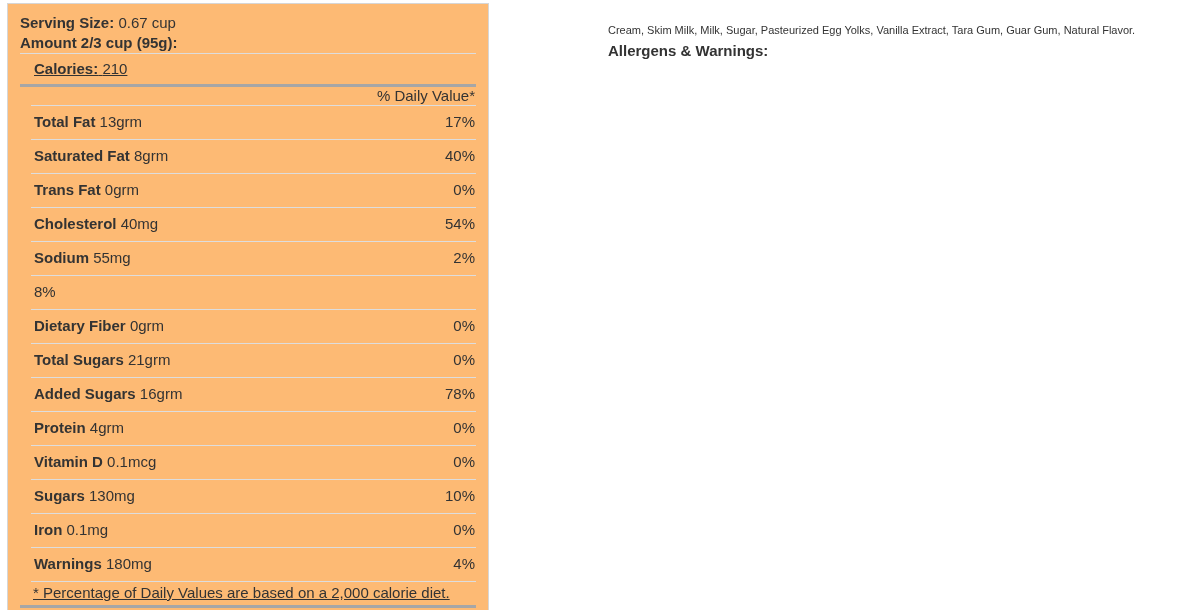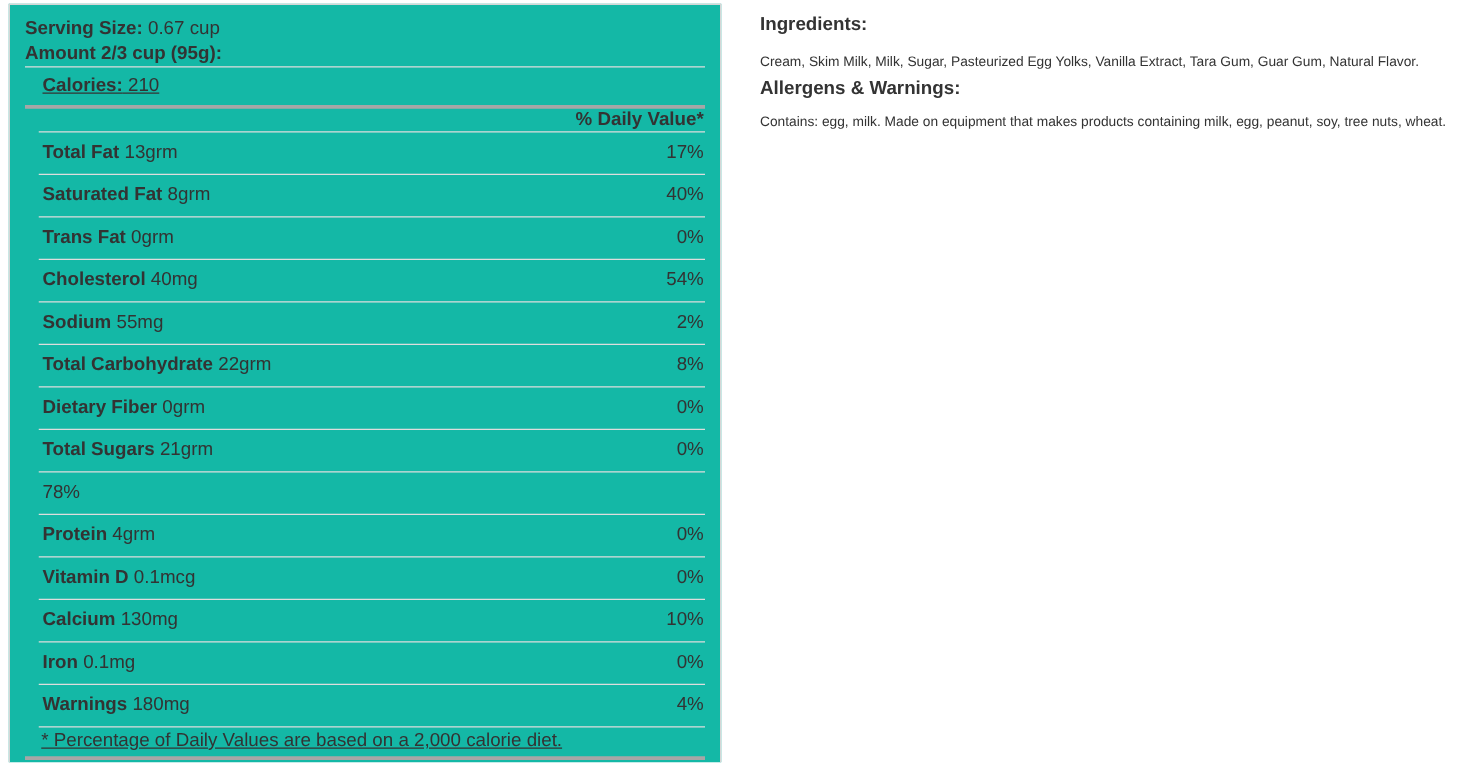--- a/index.html
+++ b/index.html
@@ -14,27 +14,27 @@
     font-size: 15px;
     -webkit-font-smoothing: antialiased;
   }
   .stage { position: relative; width: 1180px; height: 610px; }
 
   
   .nutrition-panel {
     position: absolute;
     left: 7px;
     top: 3px;
-    width: 570px;
+    width: 482px;
     height: 607px;
     box-sizing: border-box;
     border: 1px solid #d6d6d6;
     border-bottom: none;
     padding: 9px 12px 0 12px;
-    background: #14b8a6;
+    background: #fdba74;
   }
   .serving-line, .amount-line {
     line-height: 20px;
     white-space: nowrap;
   }
   .bold { font-weight: bold; }
   .hr-thin {
     border: none;
     border-top: 1px solid #dddddd;
     margin: 0;
@@ -47,21 +47,21 @@
   }
   .hr-thick {
     height: 3px;
     background: #a6a6a6;
     border: none;
     margin: 0;
   }
   .dv-header-row {
     margin-left: 11px;
     text-align: right;
-    font-weight: bold;
+    font-weight: normal;
     line-height: 15px;
     padding: 1px 1px 2px 0;
     border-bottom: 1px solid #dddddd;
   }
   .nutrient-row {
     margin-left: 11px;
     padding: 6px 1px 7px 3px;
     border-bottom: 1px solid #dddddd;
     display: flex;
     justify-content: space-between;
@@ -158,44 +158,44 @@
 
         <div class="nutrient-row">
           <div class="row-left">
             <span class="bold">Sodium</span>
             <span>55mg</span>
           </div>
           <div class="row-dv">2%</div>
         </div>
 
         <div class="nutrient-row">
-          <div class="row-left">
-            <span class="bold">Total Carbohydrate</span>
-            <span>22grm</span>
-          </div>
           <div class="row-dv">8%</div>
         </div>
 
         <div class="nutrient-row">
           <div class="row-left">
             <span class="bold">Dietary Fiber</span>
             <span>0grm</span>
           </div>
           <div class="row-dv">0%</div>
         </div>
 
         <div class="nutrient-row">
           <div class="row-left">
             <span class="bold">Total Sugars</span>
             <span>21grm</span>
           </div>
           <div class="row-dv">0%</div>
         </div>
 
         <div class="nutrient-row">
+          <div class="row-left">
+            <span class="bold">Added Sugars</span>
+            <span>16grm</span>
+          </div>
           <div class="row-dv">78%</div>
         </div>
 
         <div class="nutrient-row">
           <div class="row-left">
             <span class="bold">Protein</span>
             <span>4grm</span>
           </div>
           <div class="row-dv">0%</div>
         </div>
@@ -203,21 +203,21 @@
         <div class="nutrient-row">
           <div class="row-left">
             <span class="bold">Vitamin D</span>
             <span>0.1mcg</span>
           </div>
           <div class="row-dv">0%</div>
         </div>
 
         <div class="nutrient-row">
           <div class="row-left">
-            <span class="bold">Calcium</span>
+            <span class="bold">Sugars</span>
             <span>130mg</span>
           </div>
           <div class="row-dv">10%</div>
         </div>
 
         <div class="nutrient-row">
           <div class="row-left">
             <span class="bold">Iron</span>
             <span>0.1mg</span>
           </div>
@@ -232,19 +232,17 @@
           <div class="row-dv">4%</div>
         </div>
       </div>
 
     <div class="footnote-row">* Percentage of Daily Values are based on a 2,000 calorie diet.</div>
     <div class="footnote-gap"></div>
     <div class="hr-thick"></div>
   </div>
 
   <div class="info-col">
-    <h3 class="info-heading">Ingredients:</h3>
     <p class="info-text">Cream, Skim Milk, Milk, Sugar, Pasteurized Egg Yolks, Vanilla Extract, Tara Gum, Guar Gum, Natural Flavor.</p>
     <h3 class="info-heading second">Allergens &amp; Warnings:</h3>
-    <p class="info-text second">Contains: egg, milk. Made on equipment that makes products containing milk, egg, peanut, soy, tree nuts, wheat.</p>
   </div>
 
 </div>
 
 </body></html>

